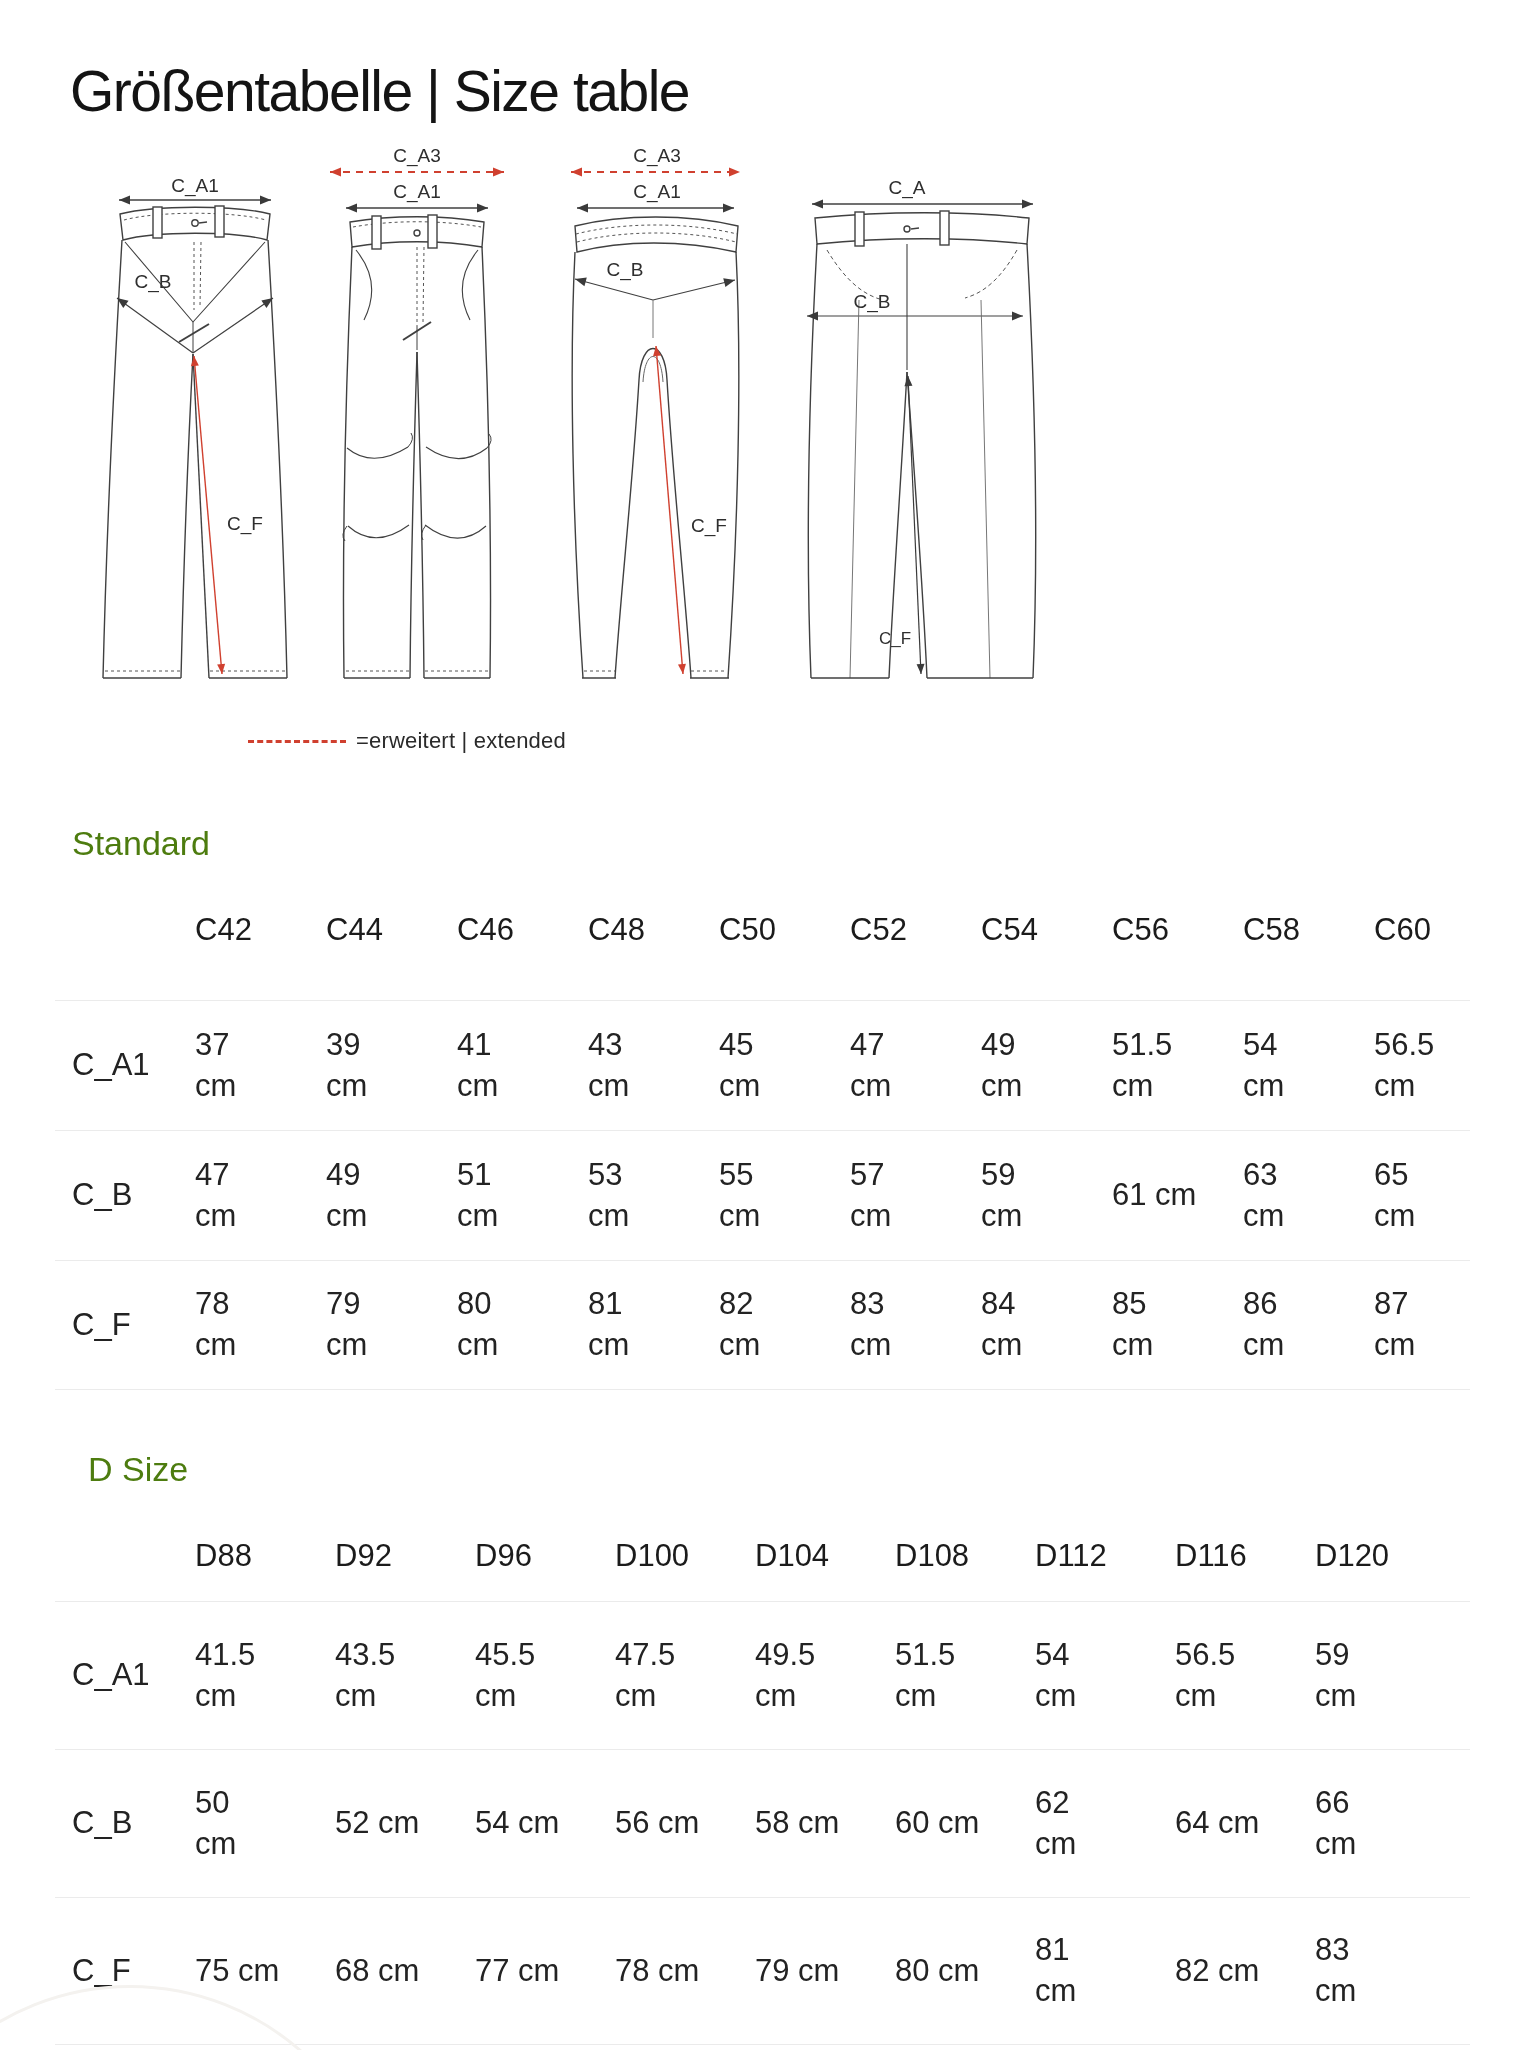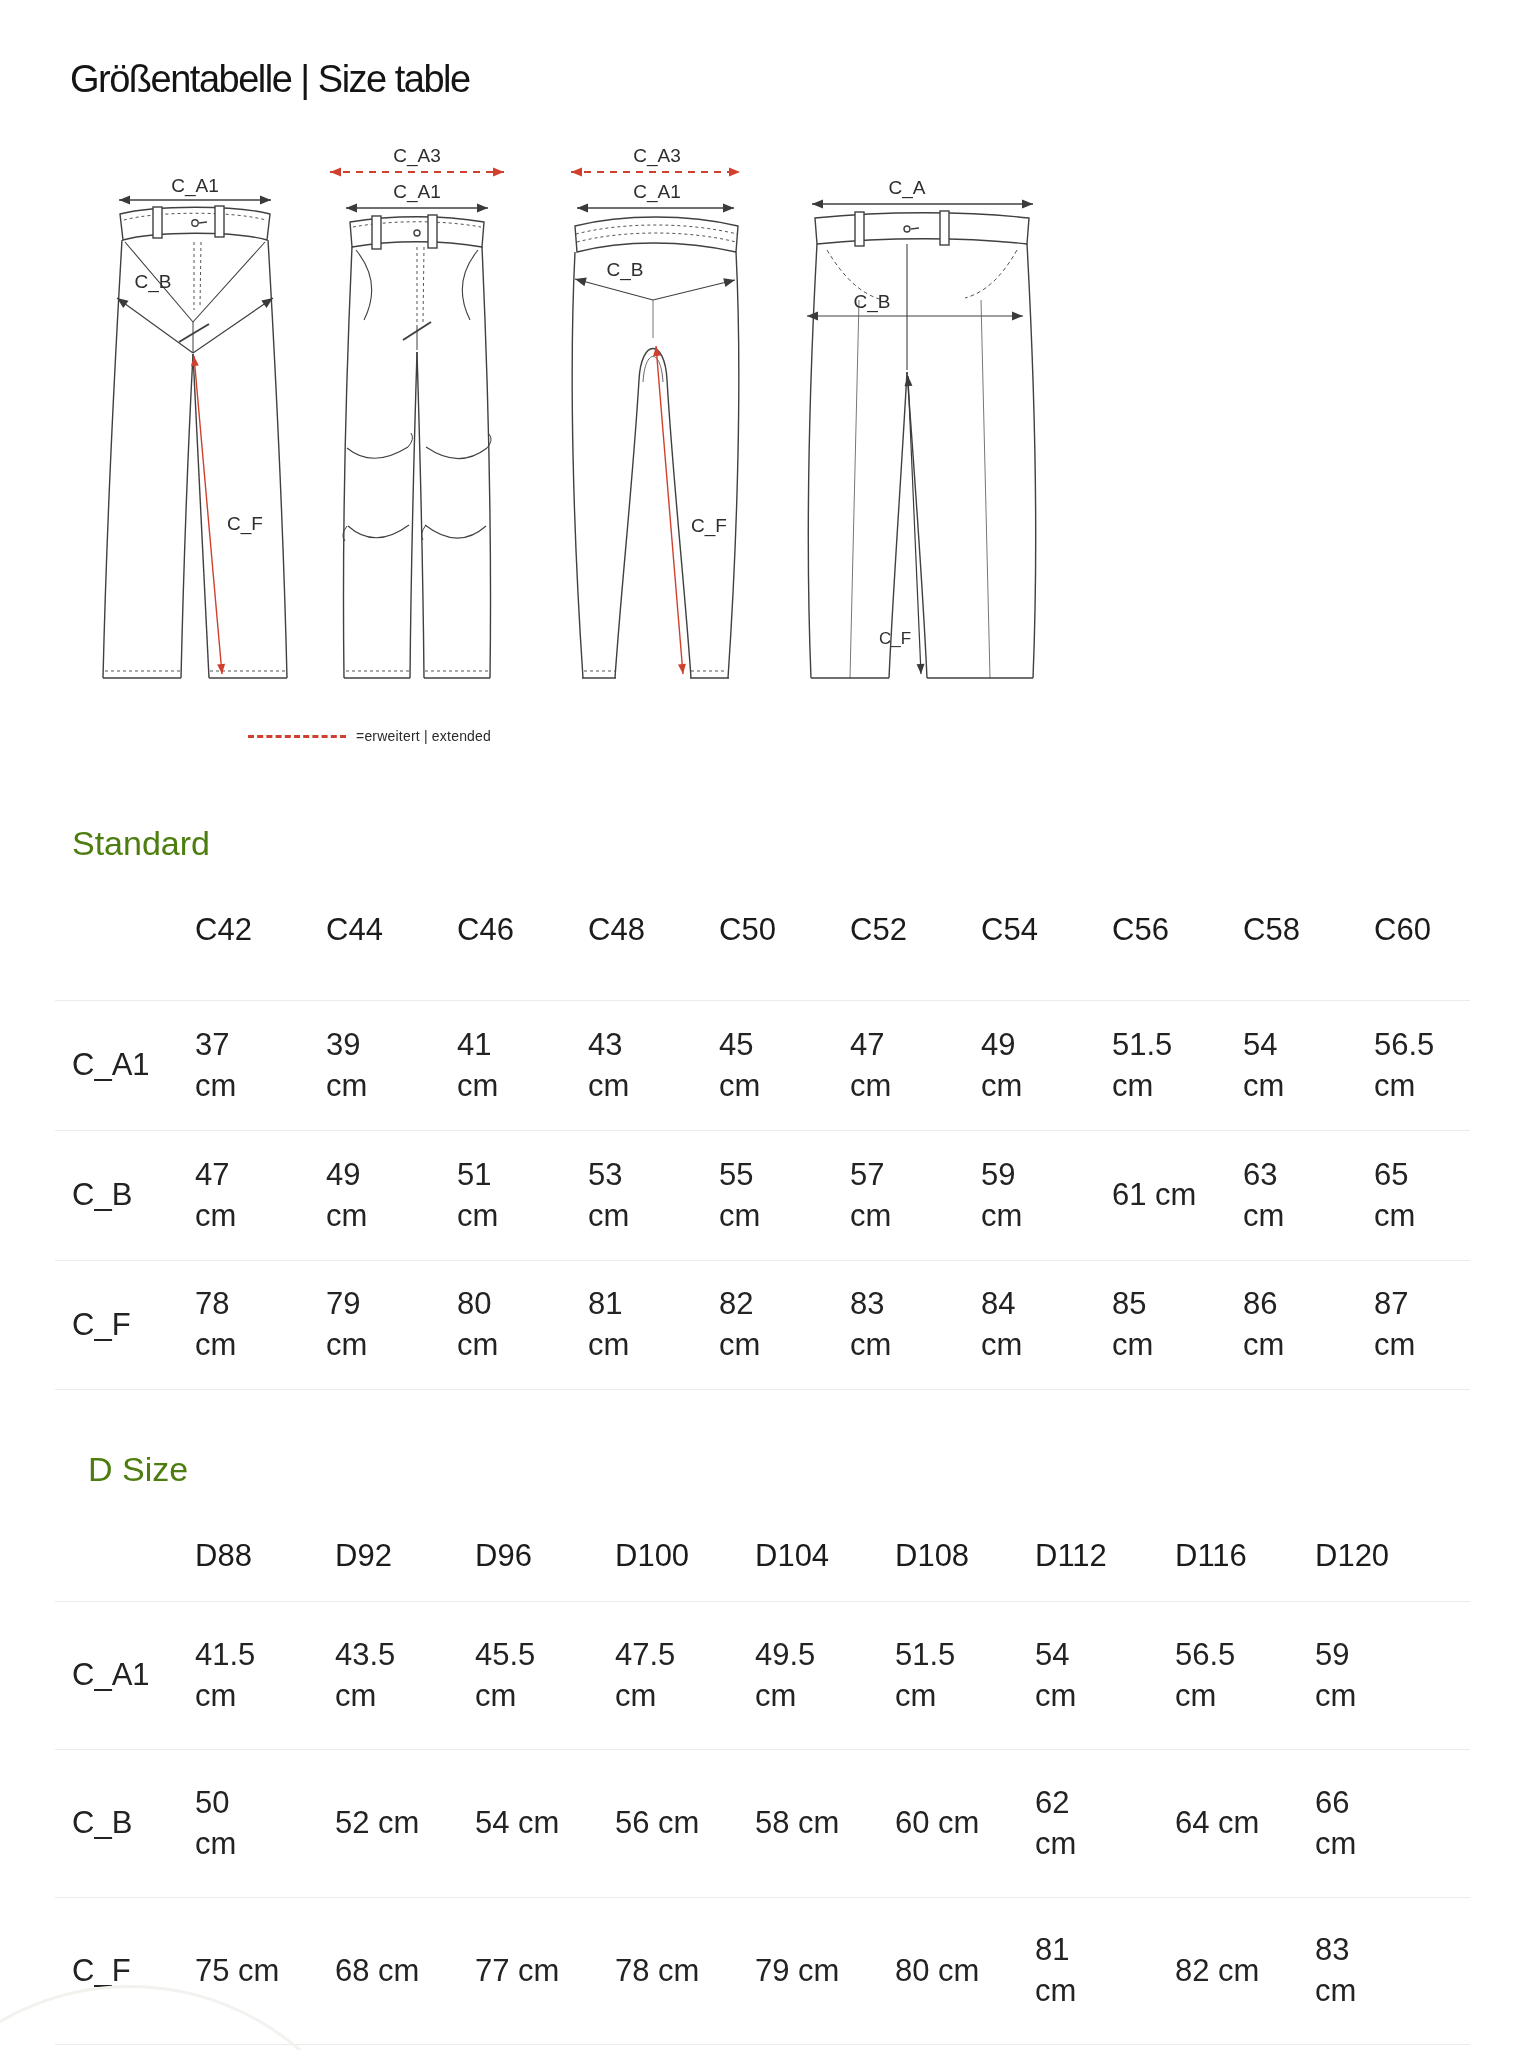--- a/index.html
+++ b/index.html
@@ -3,29 +3,29 @@
 <meta charset="utf-8">
 <style>
   * { margin:0; padding:0; box-sizing:border-box; }
   html,body { background:#ffffff; }
   .page {
     position:relative; width:1518px; height:2050px; background:#fff; overflow:hidden;
     font-family:"Liberation Sans", sans-serif; color:#1d1d1d;
   }
   .title {
     position:absolute; left:70px; top:58px;
-    font-size:38px; letter-spacing:-1.5px; font-weight:400; color:#141414;
+    font-size:57px; letter-spacing:-1.5px; font-weight:400; color:#141414;
   }
   .figures { position:absolute; left:0; top:130px; width:100%; height:555px; }
   .fig { position:absolute; top:0; }
   .fig1 { left:95px; } .fig2 { left:322px; } .fig3 { left:563px; } .fig4 { left:795px; }
   svg text { font-family:"Liberation Sans", sans-serif; fill:#2e2e2e; }
   .legend { position:absolute; left:248px; top:728px; display:flex; align-items:center; gap:10px; }
   .legend-dash { width:98px; height:0; border-top:3px dashed #d0402f; }
-  .legend-text { font-size:14px; color:#2a2a2a; letter-spacing:0.2px;text-align:right; }
+  .legend-text { font-size:22px; color:#2a2a2a; letter-spacing:0.2px;text-align:right; }
   .section-label { position:absolute; left:72px; font-size:34px; color:#4d7c0f; }
   #std-label { top:824px; }
   #d-label { top:1450px;margin-left:16px; }
   .size-table { position:absolute; left:55px; width:1415px; }
   #std-table { top:898px; }
   #d-table { top:1520px; }
   .trow { display:grid; width:1415px; }
   .tdata { border-top:1px solid #ebebeb; }
   .tdata.last { border-bottom:1px solid #ebebeb; }
   .cell {

